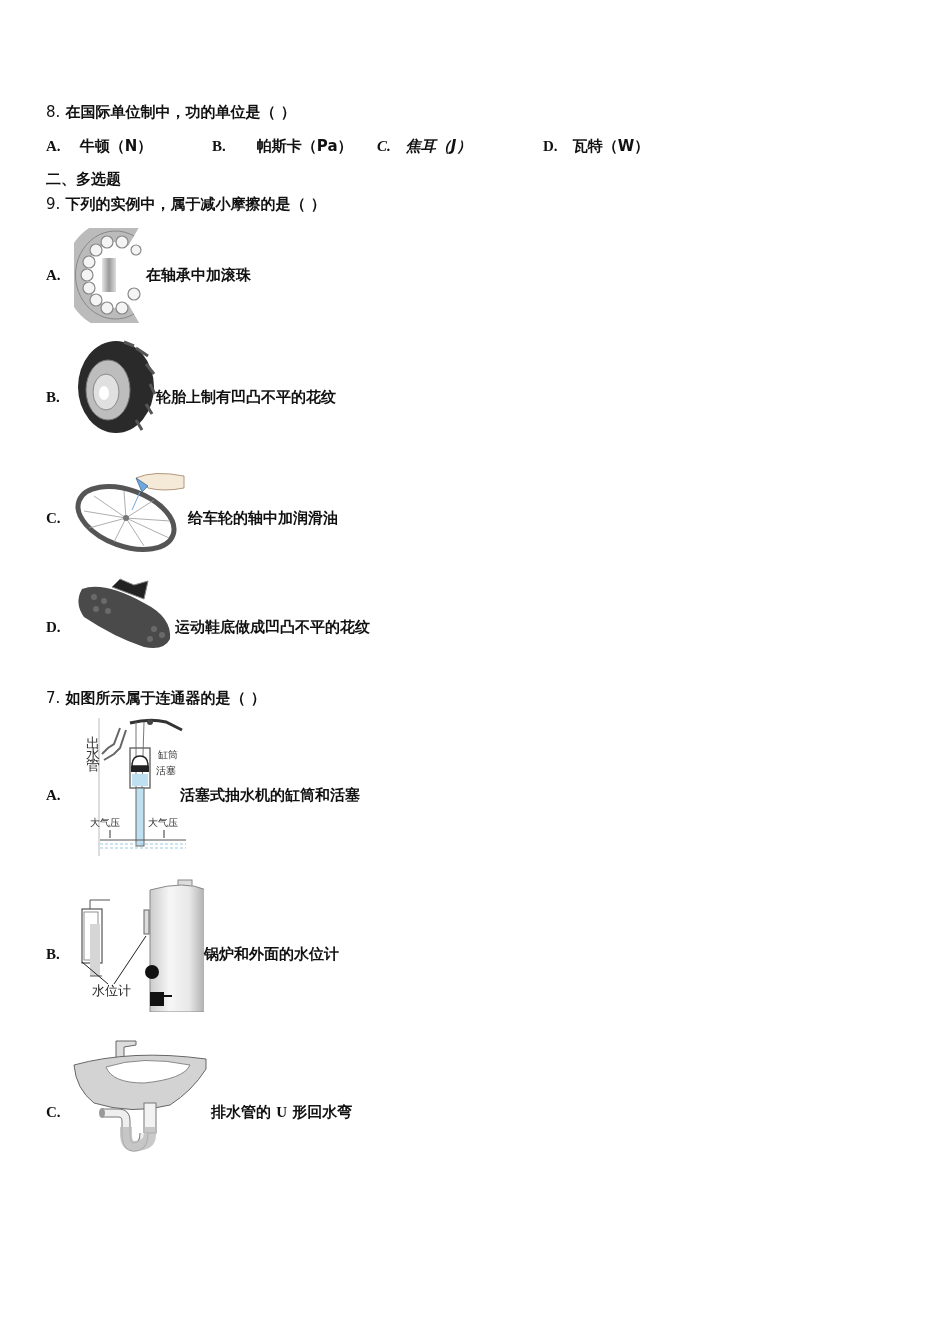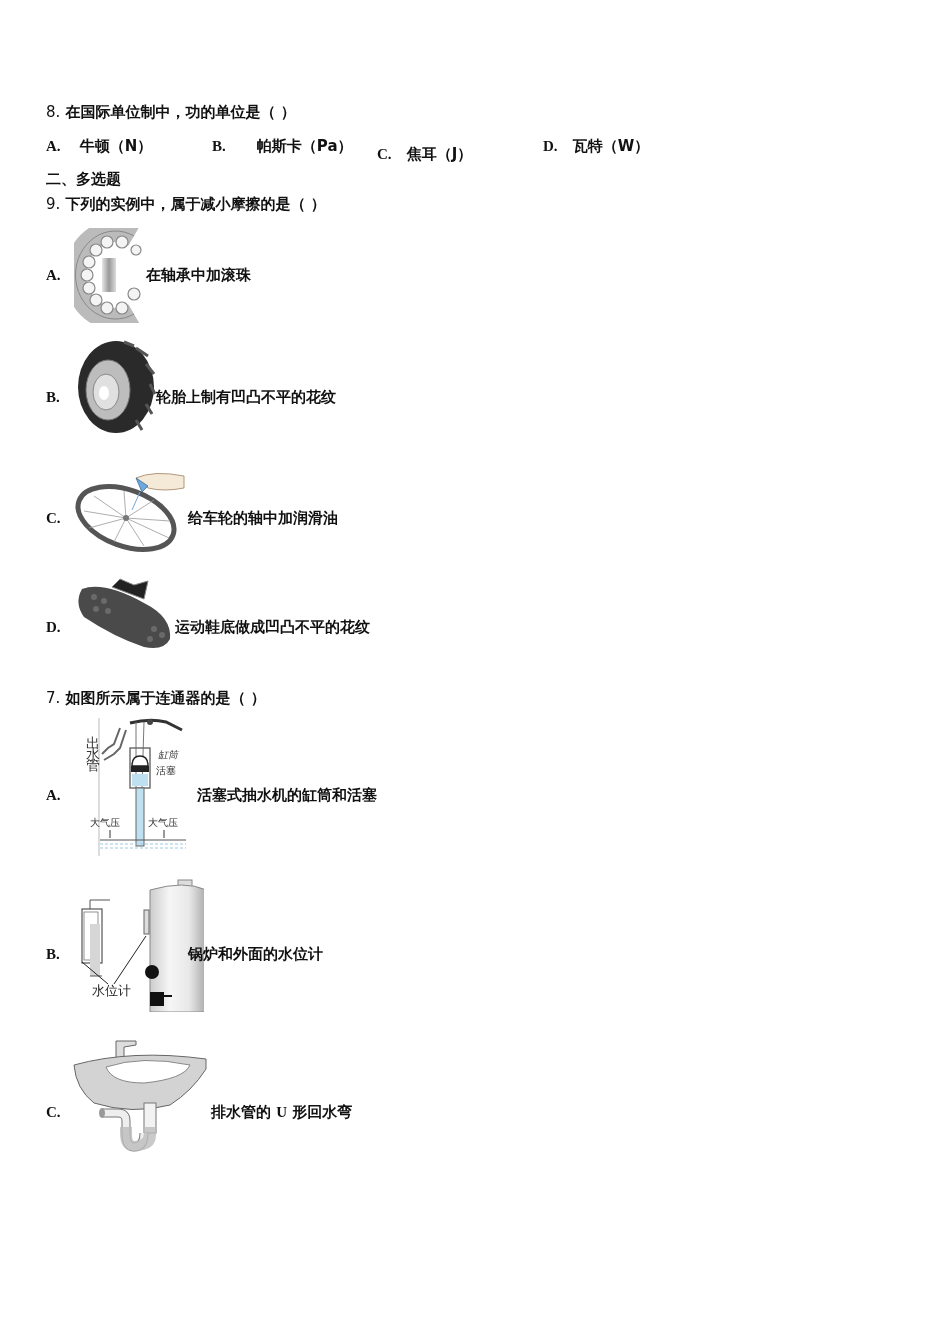--- a/index.html
+++ b/index.html
@@ -25,21 +25,21 @@
 </div>
 
 <div class="abs" style="left:46px; top:136px;">
   <span class="opt-letter">A.</span>
   <span class="opt-text" style="margin-left:14px;">牛顿（N）</span>
 </div>
 <div class="abs" style="left:212px; top:136px;">
   <span class="opt-letter">B.</span>
   <span class="opt-text" style="margin-left:26px;">帕斯卡（Pa）</span>
 </div>
-<div class="abs" style="left:377px; top:144px;">
+<div class="abs" style="left:377px; top:136px;font-style:italic;">
   <span class="opt-letter">C.</span>
   <span class="opt-text" style="margin-left:10px;">焦耳（J）</span>
 </div>
 <div class="abs" style="left:543px; top:136px;">
   <span class="opt-letter">D.</span>
   <span class="opt-text" style="margin-left:10px;">瓦特（W）</span>
 </div>
 
 <div class="abs section" style="left:46px; top:170px;">二、多选题</div>
 
@@ -163,26 +163,26 @@
       <line x1="20" y1="126" x2="106" y2="126"></line>
         <line x1="20" y1="130" x2="106" y2="130"></line>
     </g>
     <line x1="30" y1="112" x2="30" y2="120" stroke="#333" stroke-width="1"></line>
     <line x1="84" y1="112" x2="84" y2="120" stroke="#333" stroke-width="1"></line>
   </svg>
   <div class="abs" style="left:0px; top:20px; font-size:14px; line-height:11px; color:#333; text-align:center; width:26px;">
     <div>出水</div>
     <div>管</div>
   </div>
-  <div class="abs" style="left:78px; top:30px; font-size:10px; color:#333;font-style:italic;">缸筒</div>
+  <div class="abs" style="left:78px; top:30px; font-size:10px; color:#333;">缸筒</div>
   <div class="abs" style="left:76px; top:46px; font-size:10px; color:#333;">活塞</div>
   <div class="abs" style="left:10px; top:98px; font-size:10px; color:#333;">大气压</div>
   <div class="abs" style="left:68px; top:98px; font-size:10px; color:#333;">大气压</div>
 </div>
-<div class="abs opt-text" style="left:197px; top:786px;">活塞式抽水机的缸筒和活塞</div>
+<div class="abs opt-text" style="left:180px; top:786px;">活塞式抽水机的缸筒和活塞</div>
 
 <div class="abs opt-letter" style="left:46px; top:946px;">B.</div>
 <div class="fig" style="left:68px; top:876px; width:136px; height:136px;">
   <svg width="136" height="136" viewBox="0 0 136 136">
     <defs>
       <linearGradient id="boilerg" x1="0" x2="1">
           <stop offset="0" stop-color="#ccc"></stop>
           <stop offset="0.35" stop-color="#f6f6f6"></stop>
           <stop offset="0.7" stop-color="#e8e8e8"></stop>
           <stop offset="1" stop-color="#aaa"></stop>
@@ -198,21 +198,21 @@
     <path d="M82,14 Q117,4 138,14 L138,136 L82,136 Z" fill="url(#boilerg)" stroke="#888" stroke-width="1"></path>
     <rect x="76" y="34" width="5" height="24" fill="#ddd" stroke="#666"></rect>
     <circle cx="84" cy="96" r="7" fill="#111"></circle>
     <rect x="82" y="116" width="14" height="14" fill="#111"></rect>
     <line x1="96" y1="120" x2="104" y2="120" stroke="#111" stroke-width="2"></line>
     <line x1="14" y1="86" x2="40" y2="108" stroke="#222" stroke-width="1"></line>
     <line x1="78" y1="60" x2="46" y2="108" stroke="#222" stroke-width="1"></line>
   </svg>
   <div class="abs" style="left:24px; top:106px; font-size:13px; color:#222;text-align:center;">水位计</div>
 </div>
-<div class="abs opt-text" style="left:188px; top:945px;">锅炉和外面的水位计</div>
+<div class="abs opt-text" style="left:204px; top:945px;">锅炉和外面的水位计</div>
 
 <div class="abs opt-letter" style="left:46px; top:1104px;">C.</div>
 <div class="fig" style="left:72px; top:1035px; width:136px; height:118px;">
   <svg width="136" height="118" viewBox="0 0 136 118">
     <path d="M44,6 L64,6 L64,10 L52,12 L52,30 L44,30 Z" fill="#ddd" stroke="#666" stroke-width="1"></path>
     <path d="M2,30 Q60,14 134,24 L134,34 Q120,56 98,70 Q60,80 22,68 Q4,54 2,30 Z" fill="#d3d3d3" stroke="#666" stroke-width="1"></path>
     <path d="M34,32 Q70,20 118,30 Q112,44 72,48 Q40,48 34,32 Z" fill="#fff" stroke="#888" stroke-width="1"></path>
     <rect x="72" y="68" width="12" height="30" fill="#f2f2f2" stroke="#777" stroke-width="1"></rect>
     <path d="M72,98 Q72,112 62,112 Q54,112 54,98 L54,86 Q54,78 46,78 L30,78" fill="none" stroke="#777" stroke-width="9"></path>
     <path d="M72,98 Q72,112 62,112 Q54,112 54,98 L54,86 Q54,78 46,78 L30,78" fill="none" stroke="#eee" stroke-width="7"></path>

